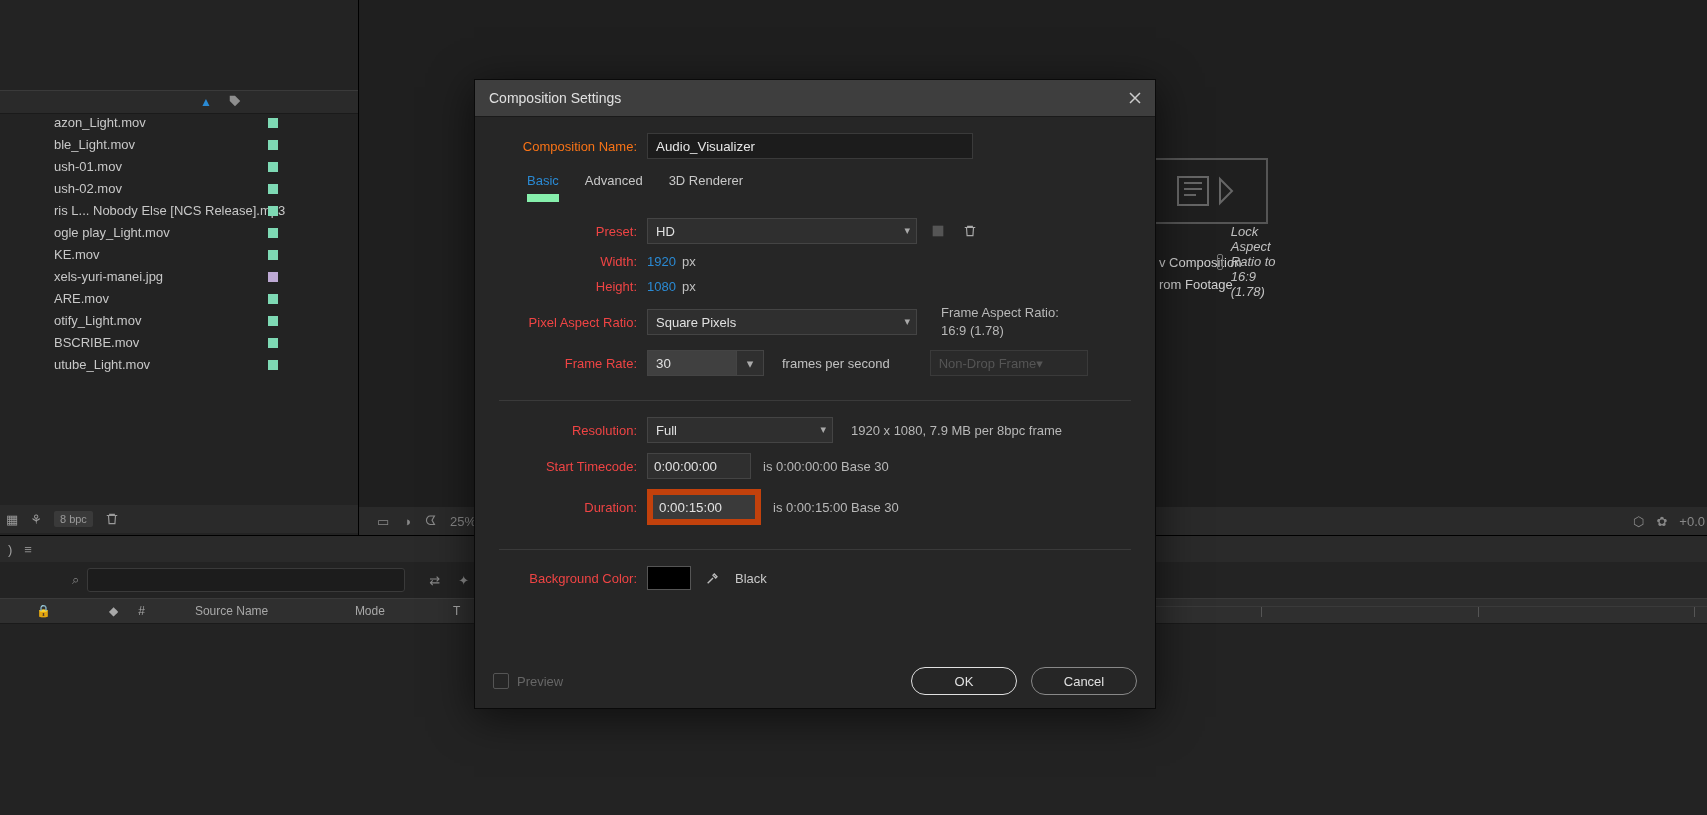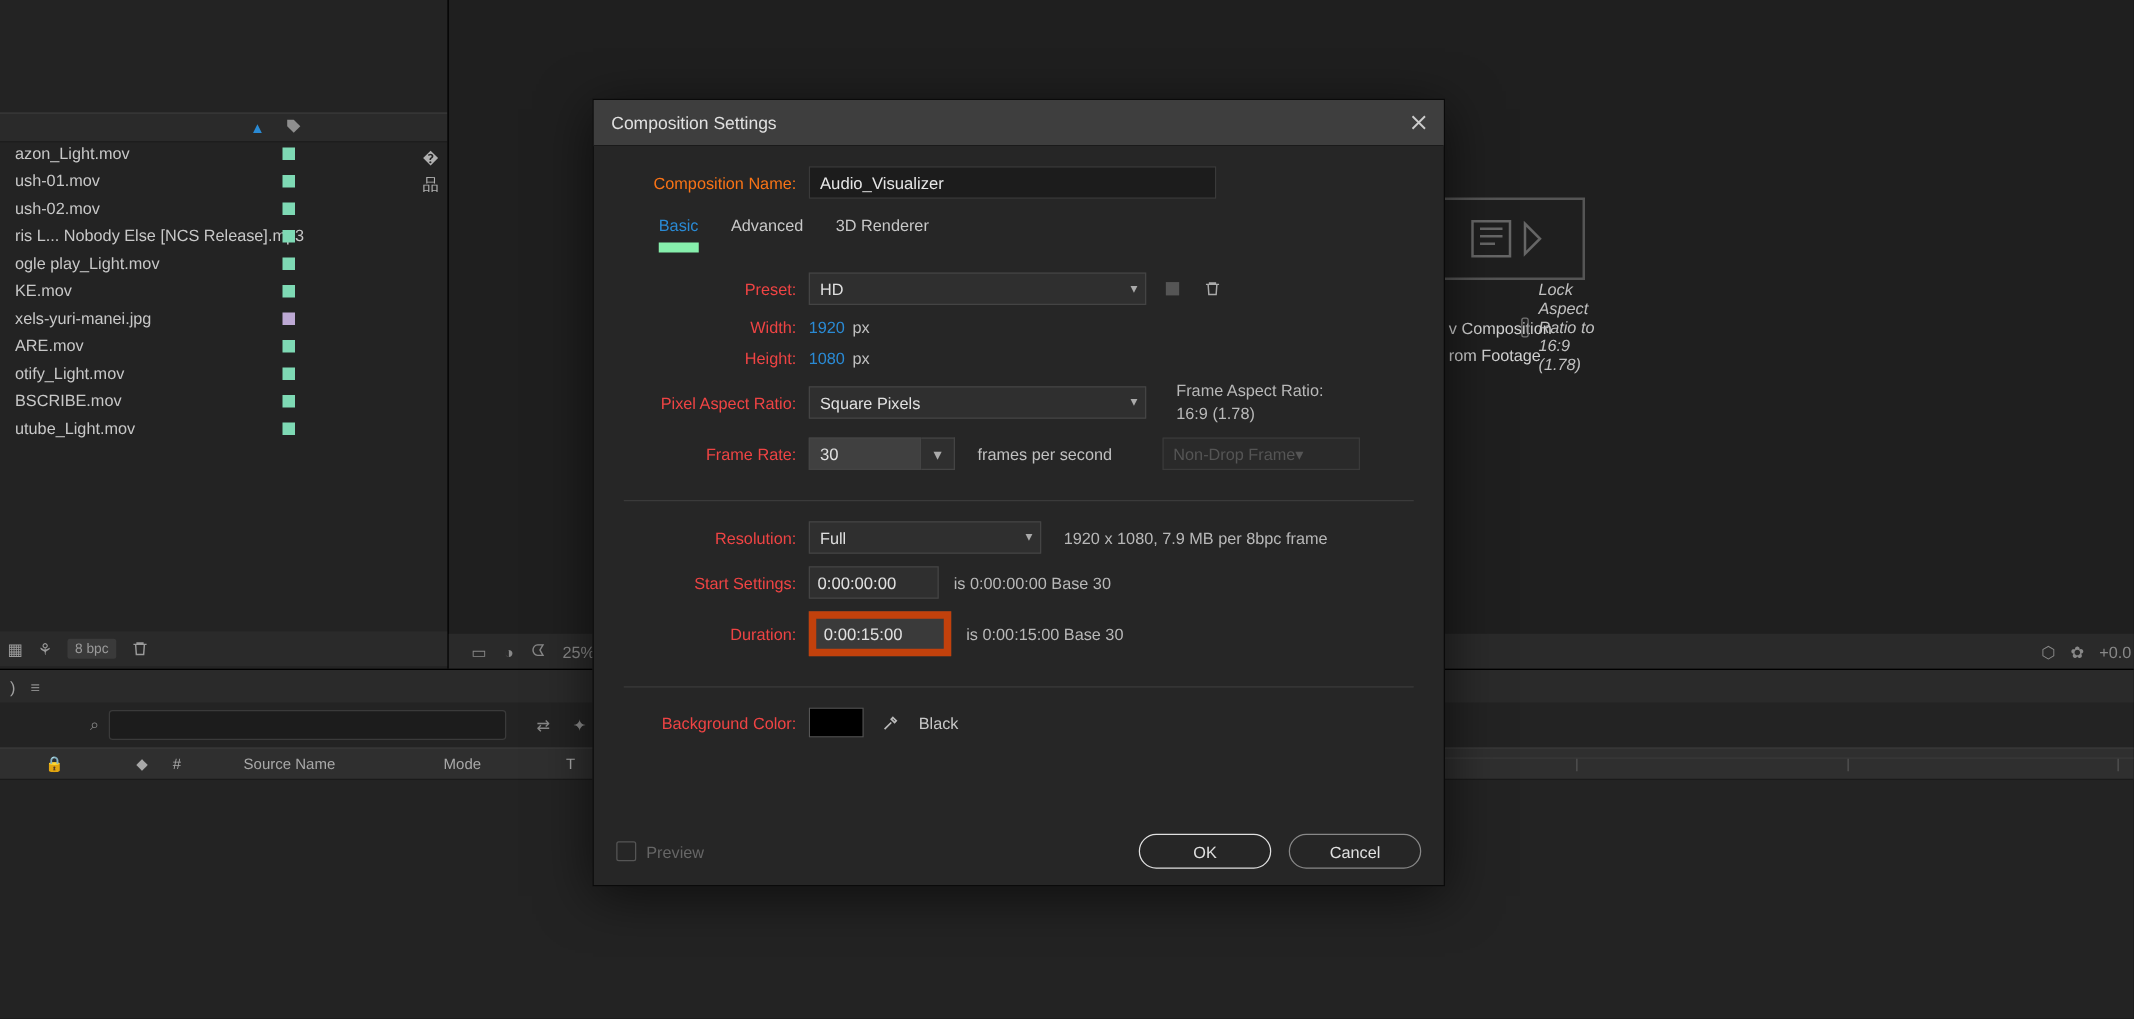--- a/index.html
+++ b/index.html
@@ -4,21 +4,21 @@
 <style>
   html,body{margin:0;padding:0;width:1707px;height:815px;background:#1a1a1a;font-family:"Segoe UI",Arial,sans-serif;font-size:13px;color:#c8c8c8;overflow:hidden;}
   .app{position:relative;width:1707px;height:815px;}
   
   .proj{position:absolute;left:0;top:0;width:358px;height:535px;background:#232323;}
   .proj-header{position:absolute;left:0;top:90px;width:358px;height:22px;background:#2a2a2a;border-top:1px solid #3a3a3a;border-bottom:1px solid #1a1a1a;}
   .sort-arrow{position:absolute;left:200px;top:4px;color:#2a8ad4;font-size:12px;}
   .tag-icon{position:absolute;left:228px;top:3px;color:#8e8e8e;}
   .tag-icon svg{width:14px;height:14px;}
   .file-list{position:absolute;left:0;top:112px;width:358px;}
-  .file-row{height:22px;line-height:22px;padding-left:12px;position:relative;color:#c8c8c8;}
+  .file-row{height:22px;line-height:22px;padding-left:12px;position:relative;color:#c8c8c8;margin-left:42px;}
   .file-row .swatch{position:absolute;left:226px;top:6px;width:10px;height:10px;background:#7ed9b4;}
   .file-row .swatch.lav{background:#bda9d4;}
   .comp-glyph{position:absolute;left:338px;top:3px;color:#b0b0b0;}
   .proj-footer{position:absolute;left:0;top:505px;width:358px;height:28px;background:#2a2a2a;display:flex;align-items:center;gap:12px;padding-left:6px;color:#9a9a9a;}
   .bpc{background:#3a3a3a;padding:2px 6px;border-radius:2px;font-size:11px;}
   
   .viewer{position:absolute;left:358px;top:0;right:0;height:535px;background:#1f1f1f;border-left:1px solid #000;}
   .new-comp-box{position:absolute;left:795px;top:158px;width:110px;height:62px;border:2px solid #555;display:flex;align-items:center;justify-content:center;}
   .new-comp-text{position:absolute;left:800px;top:252px;color:#d0d0d0;font-size:13px;line-height:22px;}
   .viewer-footer{position:absolute;left:0;bottom:0;height:28px;width:100%;background:#2a2a2a;color:#888;display:flex;align-items:center;padding-left:18px;gap:14px;}
@@ -83,20 +83,21 @@
     <div class="proj-header">
       <span class="sort-arrow">▲</span>
       <span class="tag-icon">
         <svg viewBox="0 0 24 24" fill="currentColor">
             <path d="M21 12l-9 9-9-9V3h9z"></path>
           </svg>
       </span>
     </div>
     <div class="file-list" id="file-list">
         <div class="file-row"><span>azon_Light.mov</span><span class="swatch"></span><span class="comp-glyph">�品</span></div>
+        <div class="file-row"><span>ble_Light.mov</span><span class="swatch"></span></div>
         <div class="file-row"><span>ush-01.mov</span><span class="swatch"></span></div>
         <div class="file-row"><span>ush-02.mov</span><span class="swatch"></span></div>
         <div class="file-row"><span>ris L... Nobody Else [NCS Release].mp3</span><span class="swatch"></span></div>
         <div class="file-row"><span>ogle play_Light.mov</span><span class="swatch"></span></div>
         <div class="file-row"><span>KE.mov</span><span class="swatch"></span></div>
         <div class="file-row"><span>xels-yuri-manei.jpg</span><span class="swatch lav"></span></div>
         <div class="file-row"><span>ARE.mov</span><span class="swatch"></span></div>
         <div class="file-row"><span>otify_Light.mov</span><span class="swatch"></span></div>
         <div class="file-row"><span>BSCRIBE.mov</span><span class="swatch"></span></div>
         <div class="file-row"><span>utube_Light.mov</span><span class="swatch"></span></div>
@@ -258,21 +259,21 @@
       <div class="section">
         <div class="field-row">
           <div class="flbl">Resolution:</div>
           <div class="select res-select">
             <span>Full</span>
             <span class="chev">▾</span>
           </div>
           <span class="res-info">1920 x 1080, 7.9 MB per 8bpc frame</span>
         </div>
         <div class="field-row">
-          <div class="flbl">Start Settings:</div>
+          <div class="flbl">Start Timecode:</div>
           <input class="tc-input" value="0:00:00:00" style="">
           <span class="tc-note">is 0:00:00:00  Base 30</span>
         </div>
         <div class="field-row">
           <div class="flbl">Duration:</div>
           <input class="tc-input focused" value="0:00:15:00" style="">
           <span class="tc-note">is 0:00:15:00  Base 30</span>
         </div>
       </div>
 

